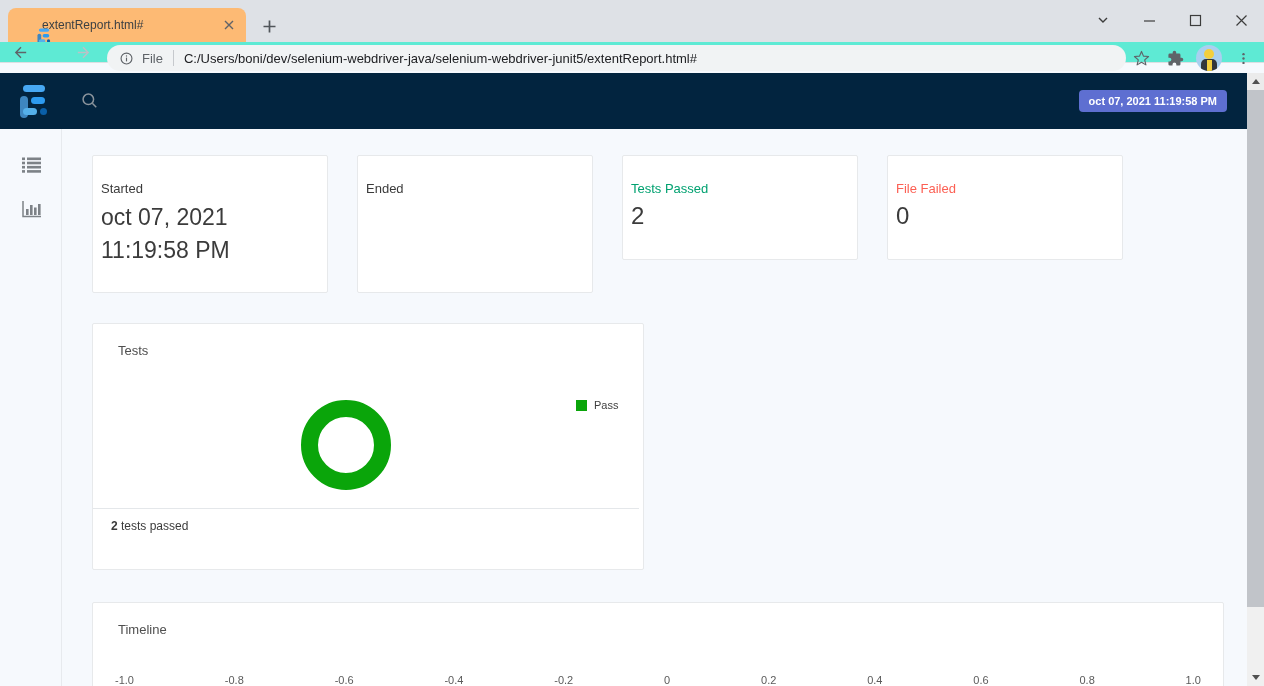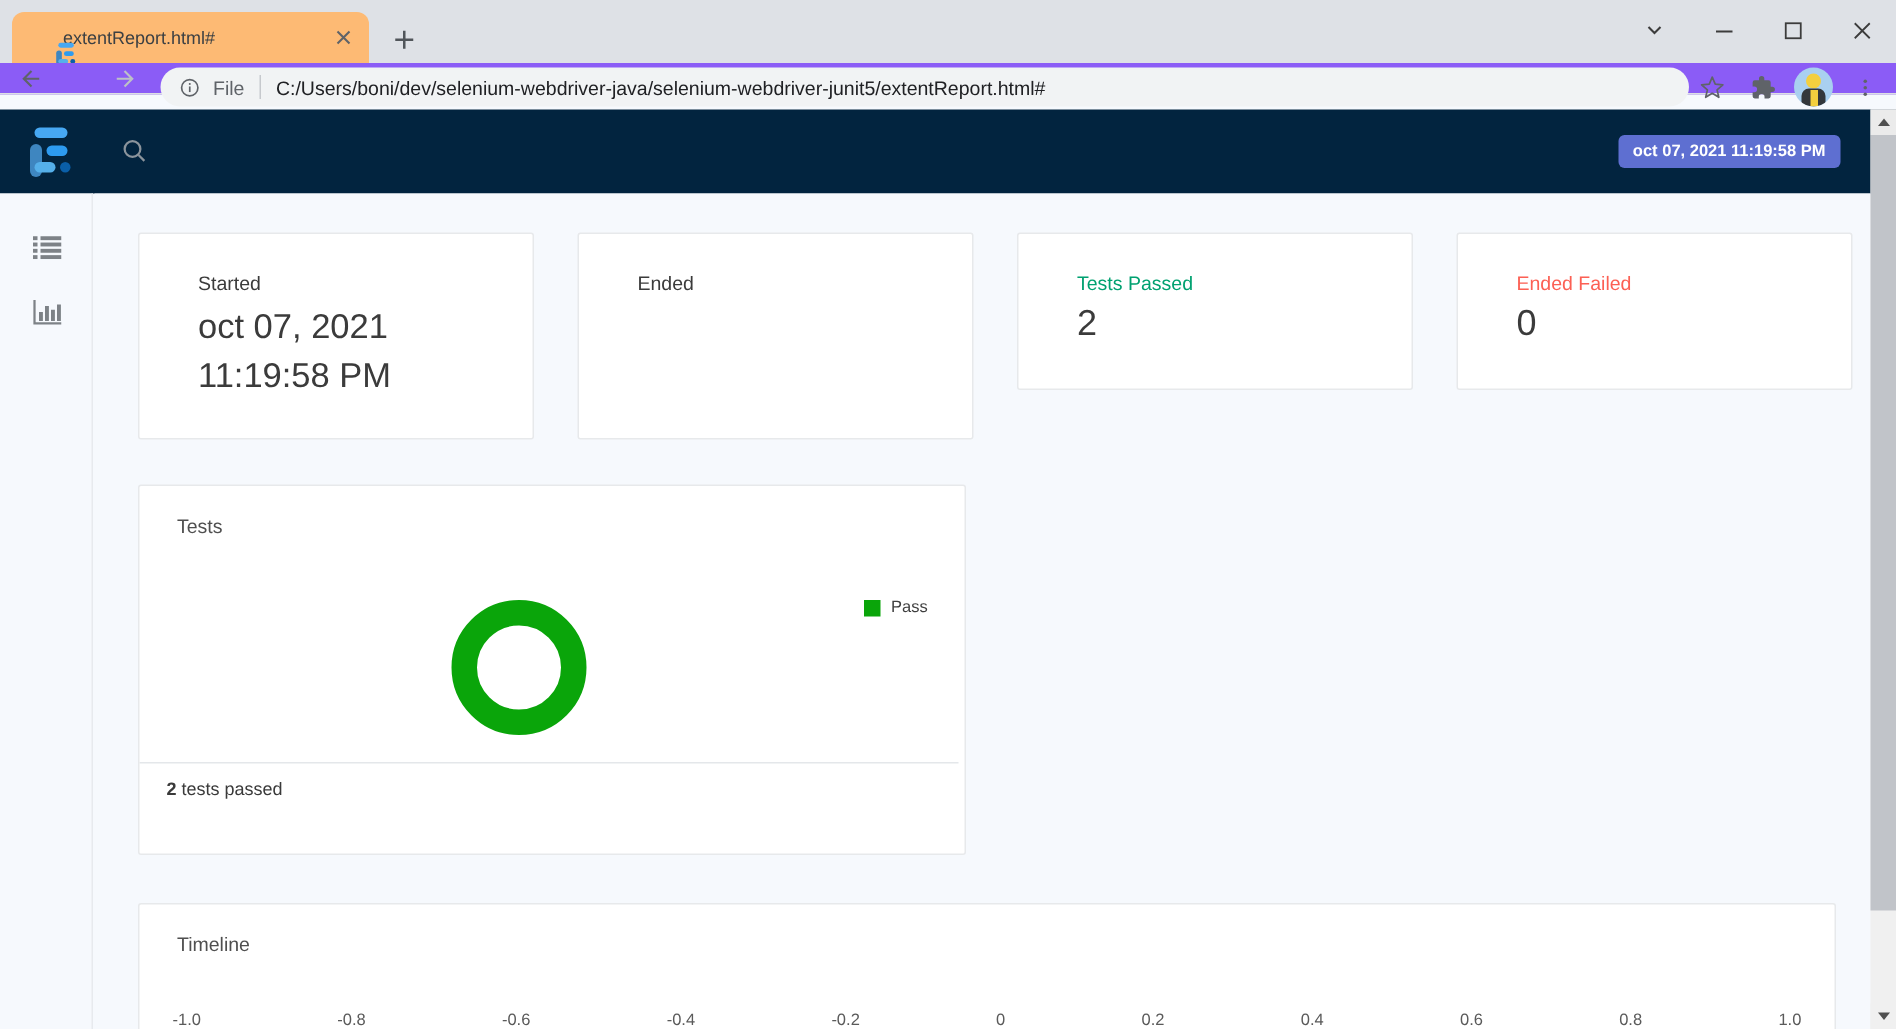--- a/index.html
+++ b/index.html
@@ -7,21 +7,21 @@
 
   
   .titlebar { position:absolute; top:0; left:0; width:1264px; height:42px; background:#dee1e6; }
   .tab { position:absolute; left:8px; top:8px; width:238px; height:34px; background:#fdba74; border-radius:8px 8px 0 0; display:flex; align-items:center; padding:0 8px 0 10px; }
   .tab-title { flex:1; font-size:12px; color:#3c4043; white-space:nowrap; overflow:hidden; margin-left:8px; }
   .tab-close { width:18px; height:18px; display:flex; align-items:center; justify-content:center; border-radius:50%; cursor:pointer; }
   .newtab-btn { position:absolute; left:256px; top:13px; width:26px; height:26px; display:flex; align-items:center; justify-content:center; border-radius:50%; }
   .win-controls { position:absolute; right:0; top:0; height:40px; display:flex; }
   .win-btn { width:46px; height:40px; display:flex; align-items:center; justify-content:center; }
 
-  .addressbar { position:absolute; top:42px; left:0; width:1264px; height:21px; background:#8b5cf6; border-bottom:1px solid #dcdfe3; display:flex; align-items:center;gap:31px; }
+  .addressbar { position:absolute; top:42px; left:0; width:1264px; height:21px; background:#5eead4; border-bottom:1px solid #dcdfe3; display:flex; align-items:center;gap:31px; }
   .nav-btn { width:28px; height:28px; display:flex; align-items:center; justify-content:center; border-radius:50%; margin-left:4px; }
   .nav-btn:first-child { margin-left:6px; }
   .omnibox { position:absolute; left:107px; top:3px; width:1019px; height:26px; background:#f1f3f4; border-radius:13px; display:flex; align-items:center; padding:0 12px; }
   .omni-file { font-size:13px; color:#5f6368; margin:0 10px 0 8px; }
   .omni-sep { width:1px; height:16px; background:#c6c9cd; margin-right:10px; }
   .omni-url { font-size:13px; color:#202124; white-space:nowrap; }
   .bar-right { position:absolute; right:8px; top:3px; height:26px; display:flex; align-items:center; gap:8px; }
   .bar-icon { width:26px; height:26px; display:flex; align-items:center; justify-content:center; }
   .avatar { width:26px; height:26px; border-radius:50%; background:#a9d0f0; overflow:hidden; position:relative; }
   .avatar .head { position:absolute; left:8px; top:4px; width:10px; height:10px; border-radius:50%; background:#f3cf3e; }
@@ -42,21 +42,21 @@
 
   
   .sidebar { position:absolute; top:129px; left:0; width:62px; bottom:0; background:#f6f9fd; border-right:1px solid #e7eaee; }
   .side-item { width:62px; height:44px; display:flex; align-items:center; justify-content:center; cursor:pointer; }
   .side-item.first { margin-top:16px; }
 
   
   .main { position:absolute; top:129px; left:63px; right:17px; bottom:0; background:#f6f9fd; overflow:hidden; padding:26px 0 0 29px; }
   .card { background:#ffffff; border:1px solid #e7e9eb; border-radius:2px; }
   .row1 { display:flex; gap:29px; align-items:flex-start; }
-  .kpi { width:264px; padding:25px 39px; }
+  .kpi { width:236px; padding:25px 8px; }
   .kpi.tall { height:138px; }
   .kpi.short { height:105px; }
   .kpi-label { font-size:13px; color:#3b3b3b; }
   .kpi-label.pass { color:#00a170; }
   .kpi-label.fail { color:#fc6054; }
   .kpi-value { font-size:23px; color:#3b3b3b; line-height:33px; margin-top:5px; }
   .kpi-count { font-size:24px; color:#3b3b3b; line-height:32px; margin-top:4px; }
 
   .tests-card { position:relative; width:552px; height:247px; margin-top:30px; }
   .card-title { position:absolute; top:19px; left:25px; font-size:13px; color:#4f4f4f; }
@@ -243,21 +243,21 @@
       <div class="kpi-value">oct 07, 2021 11:19:58 PM</div>
     </div>
     <div class="card kpi tall">
       <div class="kpi-label">Ended</div>
     </div>
     <div class="card kpi short">
       <div class="kpi-label pass">Tests Passed</div>
       <div class="kpi-count">2</div>
     </div>
     <div class="card kpi short">
-      <div class="kpi-label fail">Ended Failed</div>
+      <div class="kpi-label fail">File Failed</div>
       <div class="kpi-count">0</div>
     </div>
   </div>
 
   <div class="card tests-card">
     <div class="card-title">Tests</div>
     <div class="donut"></div>
     <div class="legend">
       <span class="legend-swatch"></span>
       <span class="legend-label">Pass</span>

